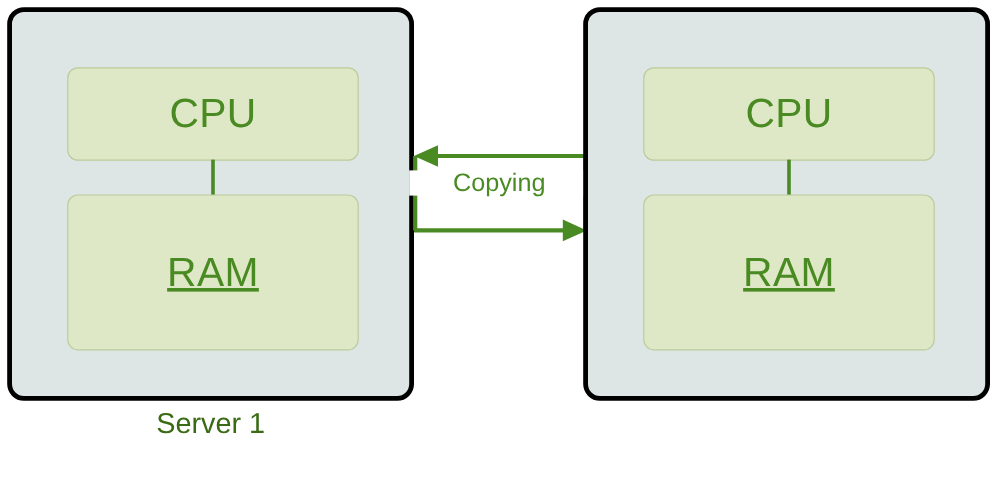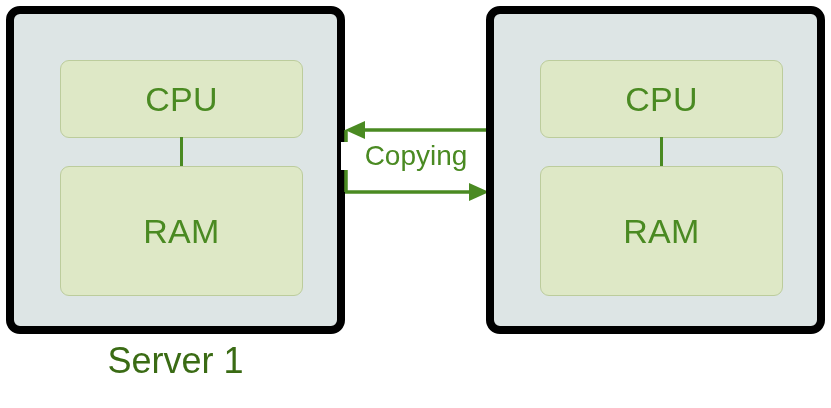--- a/index.html
+++ b/index.html
@@ -18,21 +18,21 @@
     width: 831px;
     height: 408px;
     background: #ffffff;
   }
 
   
   .server {
     position: absolute;
     box-sizing: border-box;
     background: #dde5e5;
-    border: 8px solid #000000;
+    border: 4px solid #000000;
     border-radius: 14px;
   }
   #server-1-box { left: 6px;   top: 6px; width: 339px; height: 328px; }
   #server-2-box { left: 486px; top: 6px; width: 339px; height: 328px; }
 
   
   .component {
     position: absolute;
     box-sizing: border-box;
     background: #dee8c6;
@@ -40,40 +40,40 @@
     border-radius: 9px;
     display: flex;
     align-items: center;
     justify-content: center;
     color: #4a8a22;
     font-size: 34px;
     line-height: 1;
     letter-spacing: 0.3px;
   }
   .cpu-box { left: 46px; top: 46px;  width: 243px; height: 78px; }
-  .ram-box { left: 46px; top: 152px; width: 243px; height: 130px; }
+  .ram-box { left: 46px; top: 152px; width: 243px; height: 130px; text-decoration: underline; }
 
   
   .connector {
     position: absolute;
     left: 166px;
     top: 123px;
     width: 3px;
     height: 30px;
     background: #4a8a22;
   }
 
   
   .server-caption {
     position: absolute;
     top: 341px;
     width: 339px;
     text-align: center;
     color: #3a6b14;
-    font-size: 36px;
+    font-size: 24px;
     line-height: 1.1;
     white-space: nowrap;
   }
   #server-1-caption { left: 6px; }
   #server-2-caption { left: 486px; }
 
   
   #copy-link {
     position: absolute;
     left: 341px;
@@ -81,21 +81,21 @@
     width: 150px;
     height: 96px;
   }
   #copy-label {
     position: absolute;
     left: 0;
     top: 30px;
     width: 150px;
     text-align: center;
     color: #4a8a22;
-    font-size: 28px;
+    font-size: 21px;
     line-height: 1;
     white-space: nowrap;
     background: #ffffff;
   }
   #copy-link svg {
     position: absolute;
     left: 0;
     top: 0;
     display: block;
   }

